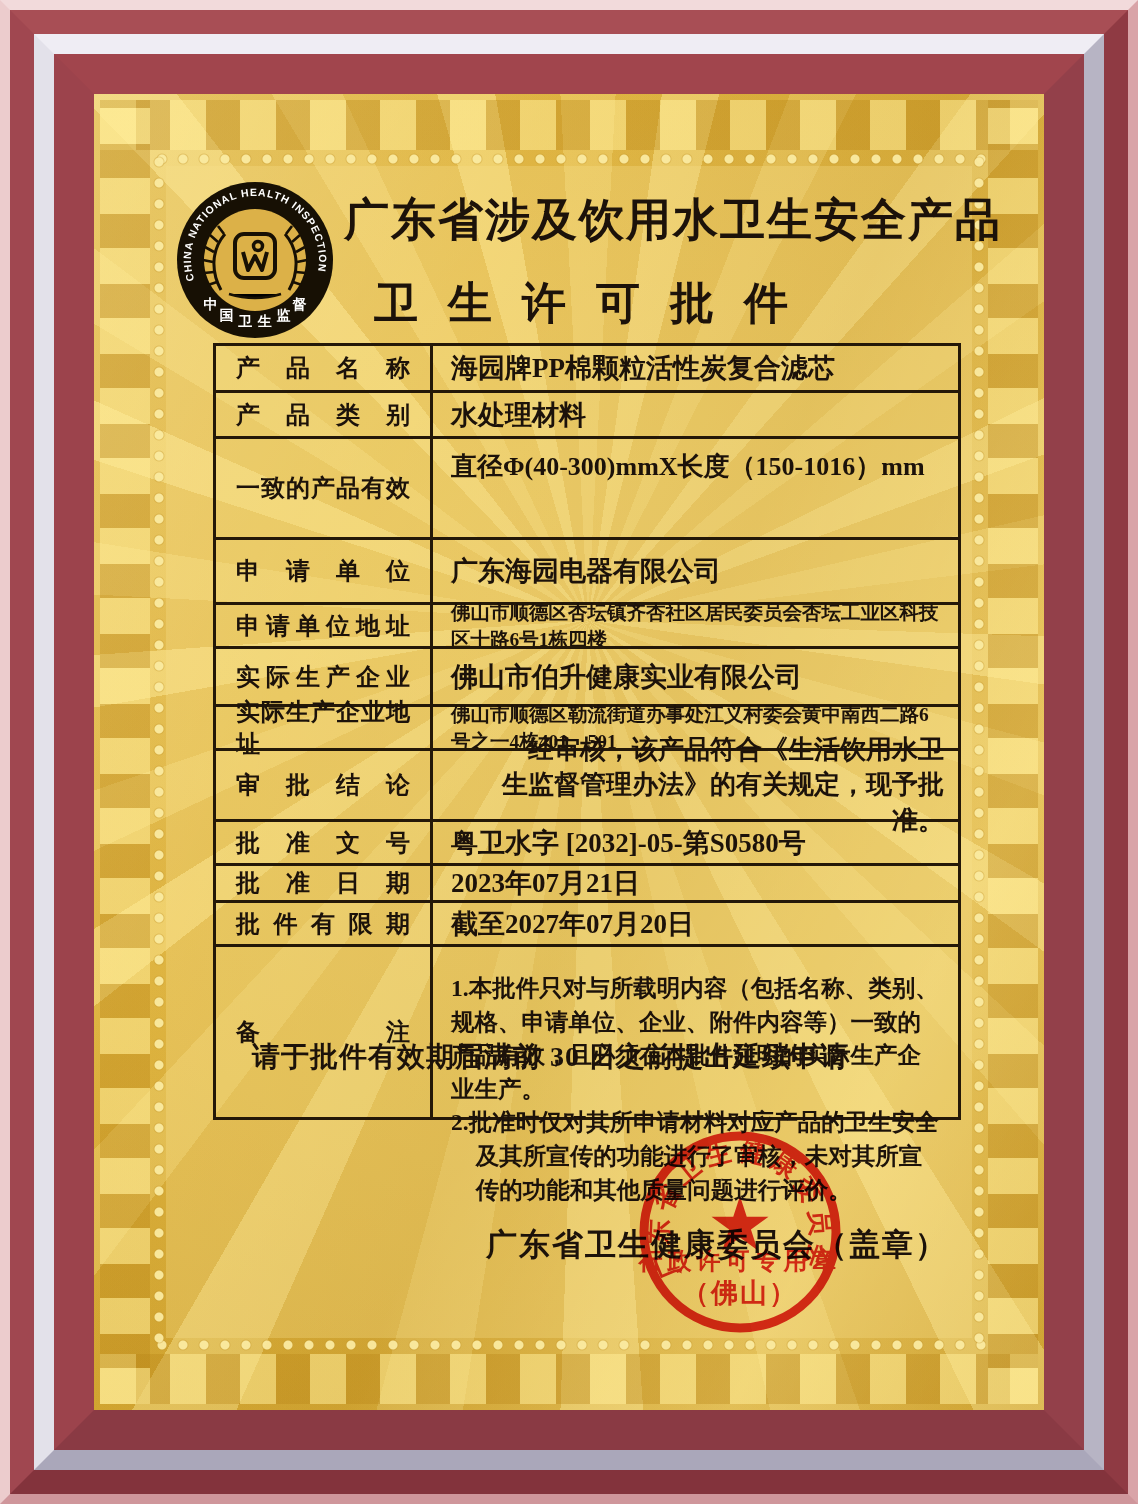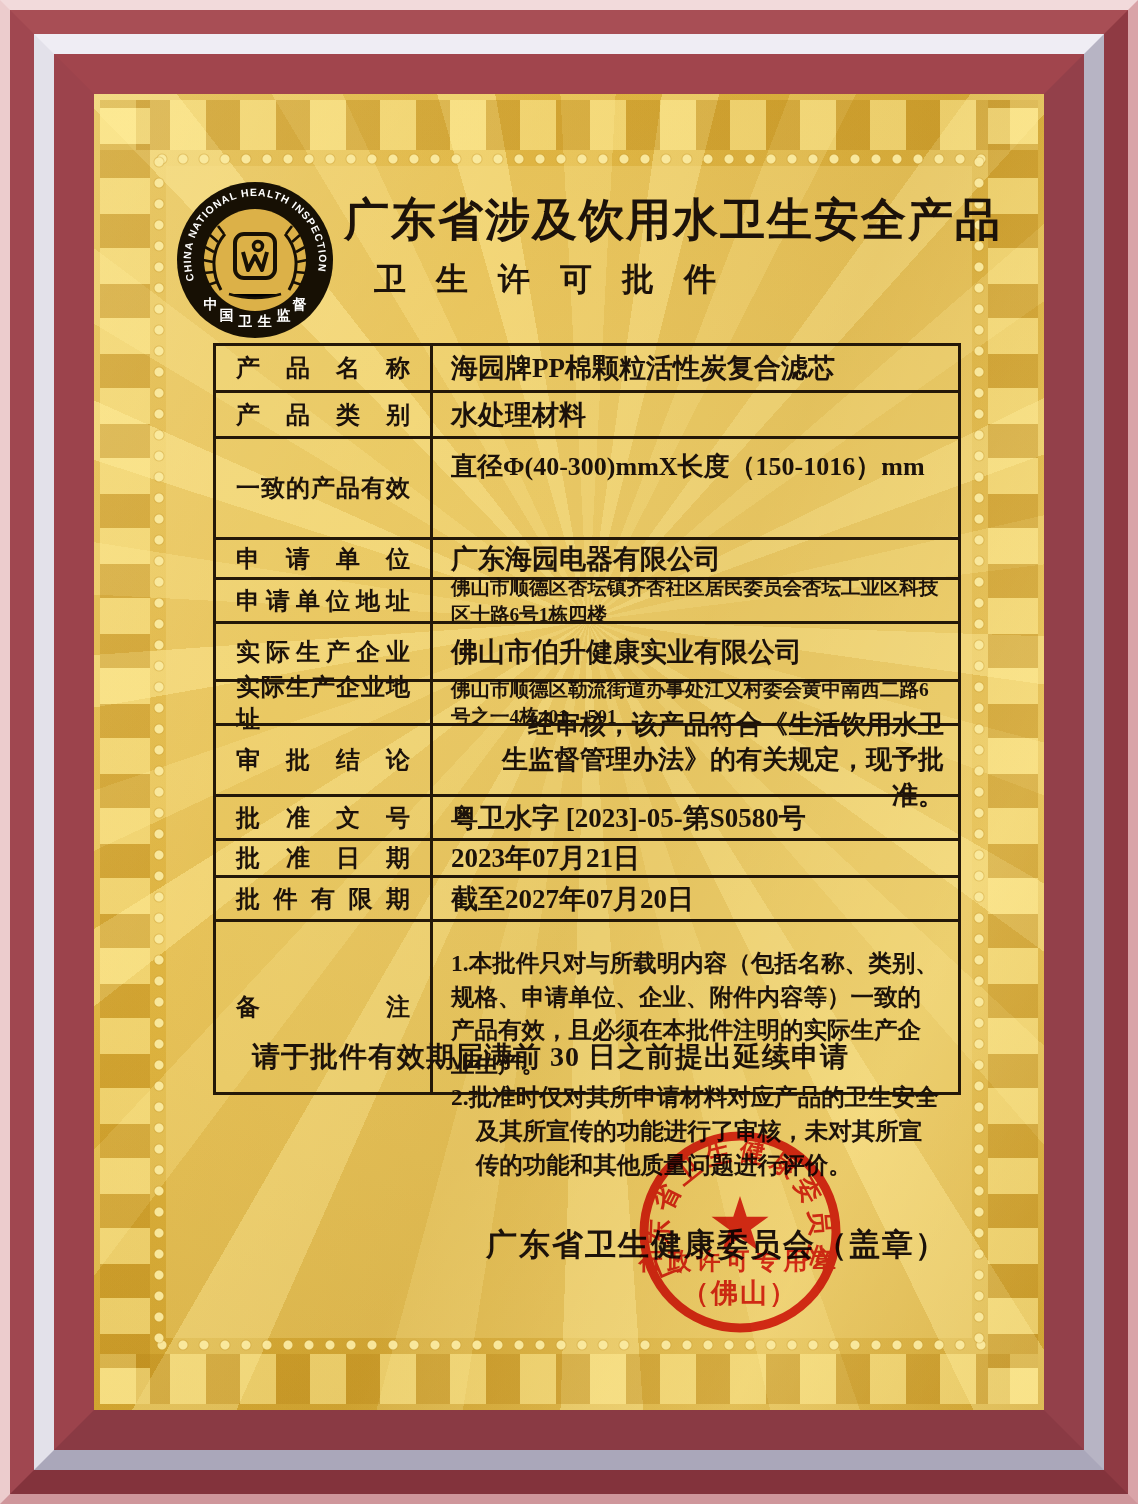--- a/index.html
+++ b/index.html
@@ -42,31 +42,31 @@
   .dots.l,.dots.r{top:58px;bottom:58px;width:14px;background:
       radial-gradient(circle 5px at 7px 10px, rgba(250,234,160,.95) 0 4px, rgba(197,153,49,.35) 5px, transparent 6px);
       background-size:14px 21px;}
   .dots.l{left:58px}.dots.r{right:58px}
   .panel{position:absolute;inset:72px;background:rgba(248,226,142,.30);}
 
   
   .emblem{position:absolute;left:81px;top:86px;width:160px;height:160px;}
   .titles{position:absolute;left:250px;top:96px;width:660px;text-align:left;}
   .title1{font-size:45px;font-weight:bold;letter-spacing:2px;white-space:nowrap;}
-  .title2{font-size:32px;font-weight:bold;letter-spacing:30px;margin-top:8px;white-space:nowrap;text-indent:30px;}
+  .title2{font-size:44px;font-weight:bold;letter-spacing:30px;margin-top:24px;white-space:nowrap;text-indent:30px;}
 
   
   .table{position:absolute;left:119px;top:249px;width:748px;border:3px solid #241808;
          display:flex;flex-direction:column;background:rgba(240,214,120,.18);}
   .trow{display:flex;border-top:3px solid #241808;}
   .trow:first-child{border-top:none;}
   .tlabel{width:217px;border-right:3px solid #241808;display:flex;align-items:center;padding:0 20px;}
   .tlabel span{display:block;width:100%;font-size:24px;font-weight:bold;text-align:justify;text-align-last:justify;}
   .tvalue{flex:1;display:flex;align-items:center;padding:2px 14px 2px 18px;font-weight:bold;font-size:27px;}
-  .r0{height:44px}.r1{height:46px}.r2{height:101px}.r3{height:40px}.r4{height:44px}
+  .r0{height:44px}.r1{height:46px}.r2{height:101px}.r3{height:65px}.r4{height:44px}
   .r5{height:58px}.r6{height:44px}.r7{height:71px}.r8{height:44px}.r9{height:37px}
   .r10{height:44px}.r11{height:173px}
   .r2 .tvalue{align-items:flex-start;padding-top:10px;font-size:26px;}
   .r4 .tvalue,.r6 .tvalue{font-size:19.5px;letter-spacing:0;}
   .r7 .tvalue{font-size:26px;}
   .r7 .tvalue p{margin:0;text-indent:2em;line-height:1.35;text-align:right;}
   .r8 .tvalue{font-size:27px;}
   .r11 .tvalue{align-items:flex-start;display:block;padding-top:25px;font-size:23.5px;line-height:1.43;}
   .r11 .tvalue .rm2{padding-left:1.05em;text-indent:-1.05em;}
 
@@ -186,21 +186,21 @@
                     <span>审批结论</span>
                   </div>
           <div class="tvalue">
                     <p>经审核，该产品符合《生活饮用水卫生监督管理办法》的有关规定，现予批准。</p>
                   </div>
         </div>
         <div class="trow r8">
           <div class="tlabel">
                     <span>批准文号</span>
                   </div>
-          <div class="tvalue">粤卫水字 [2023]-05-第S0580号</div>
+          <div class="tvalue">粤卫水字 [2032]-05-第S0580号</div>
         </div>
         <div class="trow r9">
           <div class="tlabel">
                     <span>批准日期</span>
                   </div>
           <div class="tvalue">2023年07月21日</div>
         </div>
         <div class="trow r10">
           <div class="tlabel">
                     <span>批件有限期</span>

